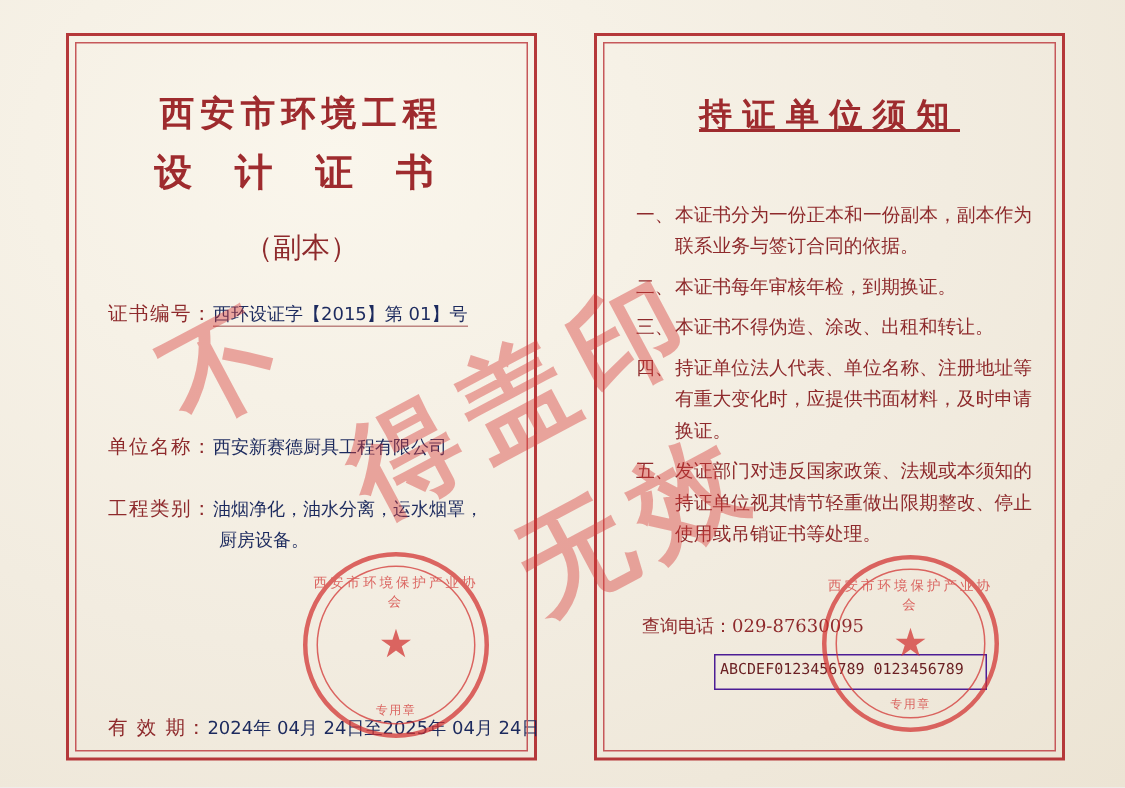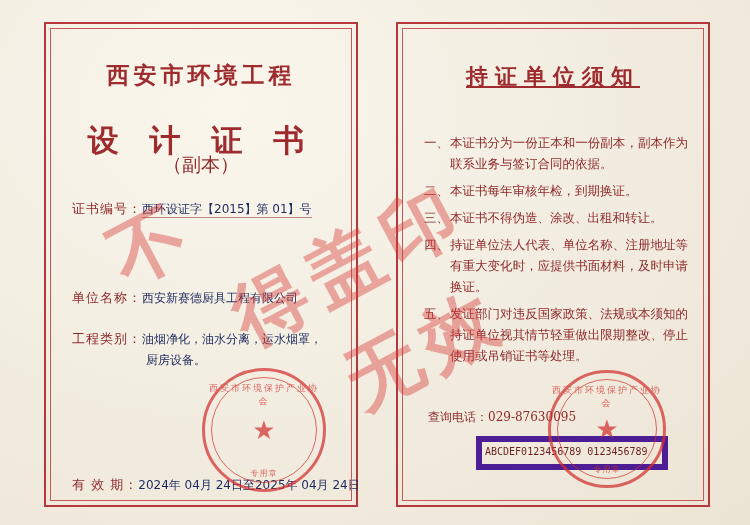--- a/index.html
+++ b/index.html
@@ -64,22 +64,22 @@
   }
   .left-title1 {
     position: absolute;
     left: 0; right: 0;
     top: 36px;
     font-size: 23px;
   }
   .left-title2 {
     position: absolute;
     left: 0; right: 0;
-    top: 96px;
-    font-size: 31px;
+    top: 74px;
+    font-size: 25px;
     letter-spacing: 10px;
   }
   .left-sub {
     position: absolute;
     left: 0; right: 0;
     top: 128px;
     text-align: center;
     font-size: 19px;
     color: #8e2a2c;
     font-family: "DejaVu Serif", "Liberation Serif", serif;
@@ -147,21 +147,21 @@
     font-size: 12px;
     color: #8e2a2c;
     font-family: "DejaVu Serif", "Liberation Serif", serif;
   }
   .code-box {
     position: absolute;
     left: 78px;
     top: 412px;
     width: 180px;
     height: 22px;
-    border: 6px solid #4c1d95;
+    border: 1px solid #4c1d95;
     overflow: hidden;
   }
   .code-text {
     font-family: "DejaVu Sans Mono", "Liberation Mono", monospace;
     font-size: 10px;
     color: #6a1f22;
     letter-spacing: 0px;
     line-height: 20px;
     padding-left: 3px;
     white-space: nowrap;

